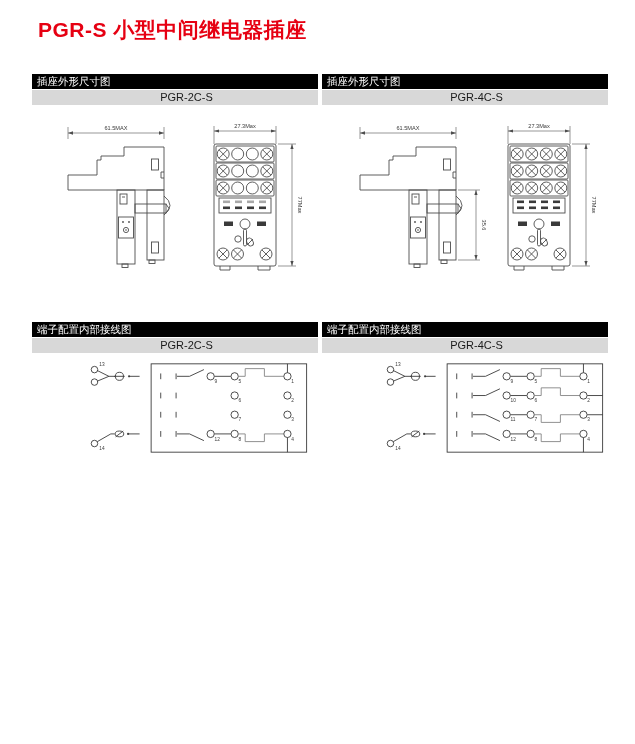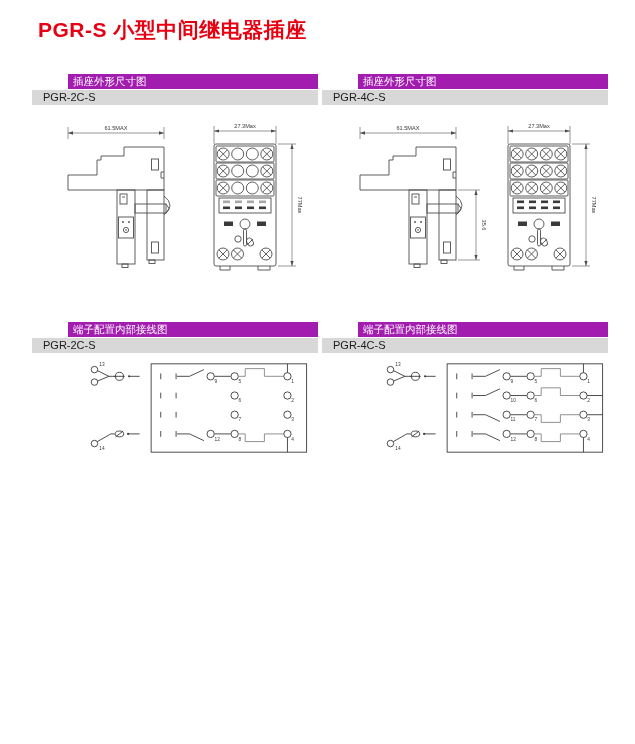--- a/index.html
+++ b/index.html
@@ -8,26 +8,26 @@
     font-family:"Liberation Sans", sans-serif;color:#222;
   }
   .page-title{
     position:absolute;left:38px;top:16px;font-size:21px;font-weight:bold;
     color:#e60012;letter-spacing:0.5px;
   }
   .col{position:absolute;width:286px;}
   .col.left{left:32px;} .col.right{left:322px;}
   .sec1{top:74px;} .sec2{top:322px;}
   .bar-red{
-    height:15px;background:#a21caf;color:#ffffff;font-size:10.5px;
-    line-height:15px;padding-left:5px;box-sizing:border-box;margin-left:36px;
+    height:15px;background:#000000;color:#ffffff;font-size:10.5px;
+    line-height:15px;padding-left:5px;box-sizing:border-box;
   }
   .bar-gray{
     height:15px;background:#d8d8d8;color:#1a1a1a;font-size:11px;
-    line-height:15px;padding-left:11px;margin-top:1px;box-sizing:border-box;
+    line-height:15px;padding-left:23px;margin-top:1px;box-sizing:border-box;text-align:center;
   }
   svg{position:absolute;}
   svg .ln{stroke:#4d4d4d;fill:none;stroke-width:0.9;}
   svg .thin{stroke:#6a6a6a;fill:none;stroke-width:0.7;}
   svg .fillg{fill:#4d4d4d;stroke:none;}
   svg .darkd{fill:#3a3a3a;stroke:none;}
   svg .lited{fill:#a8a8a8;stroke:none;}
   svg text{fill:#3a3a3a;stroke:none;font-family:"Liberation Sans",sans-serif;}
   svg .dim{font-size:5.6px;}
   svg .pin{font-size:5px;}

